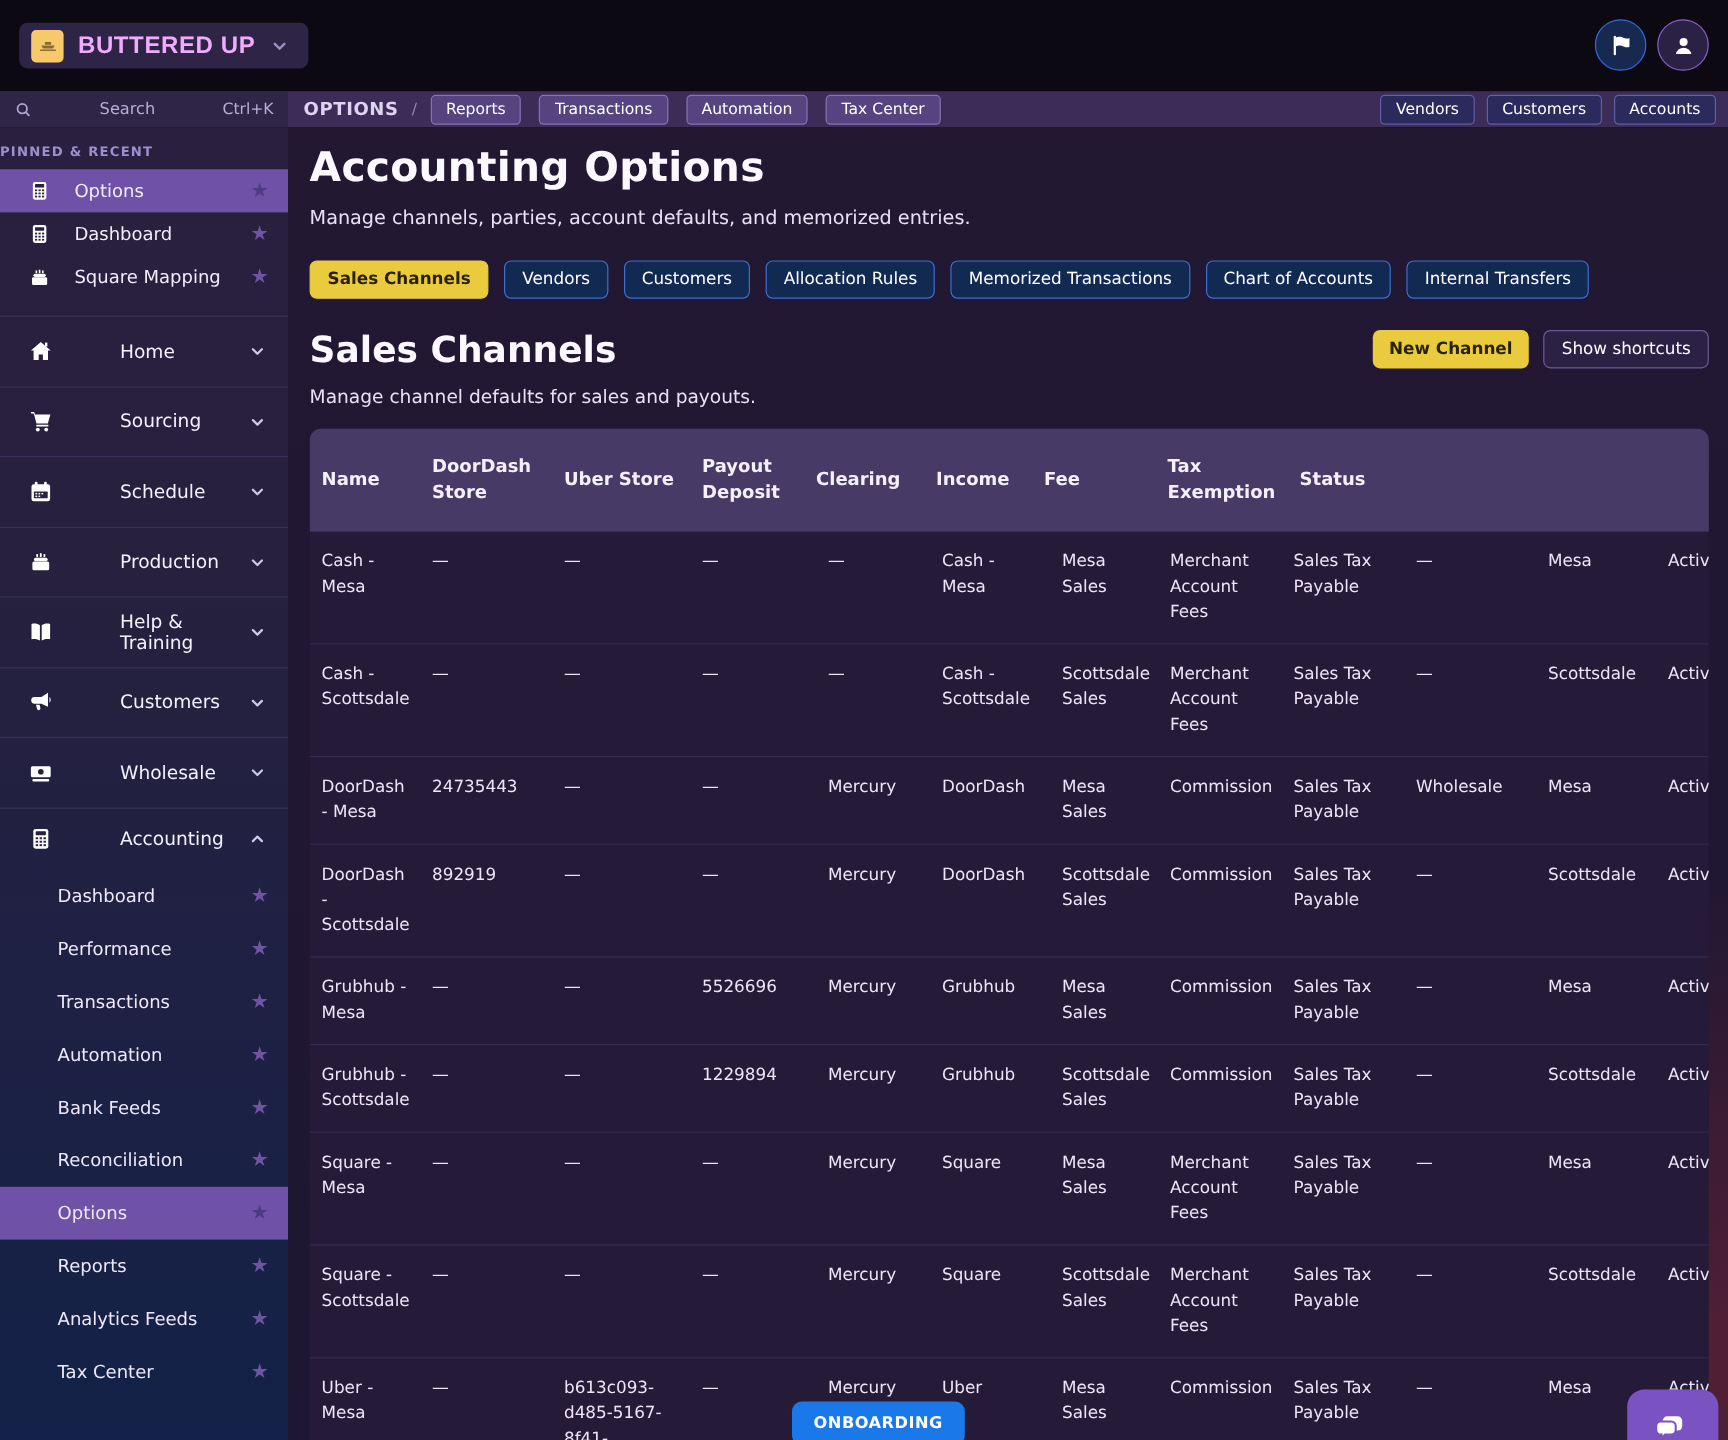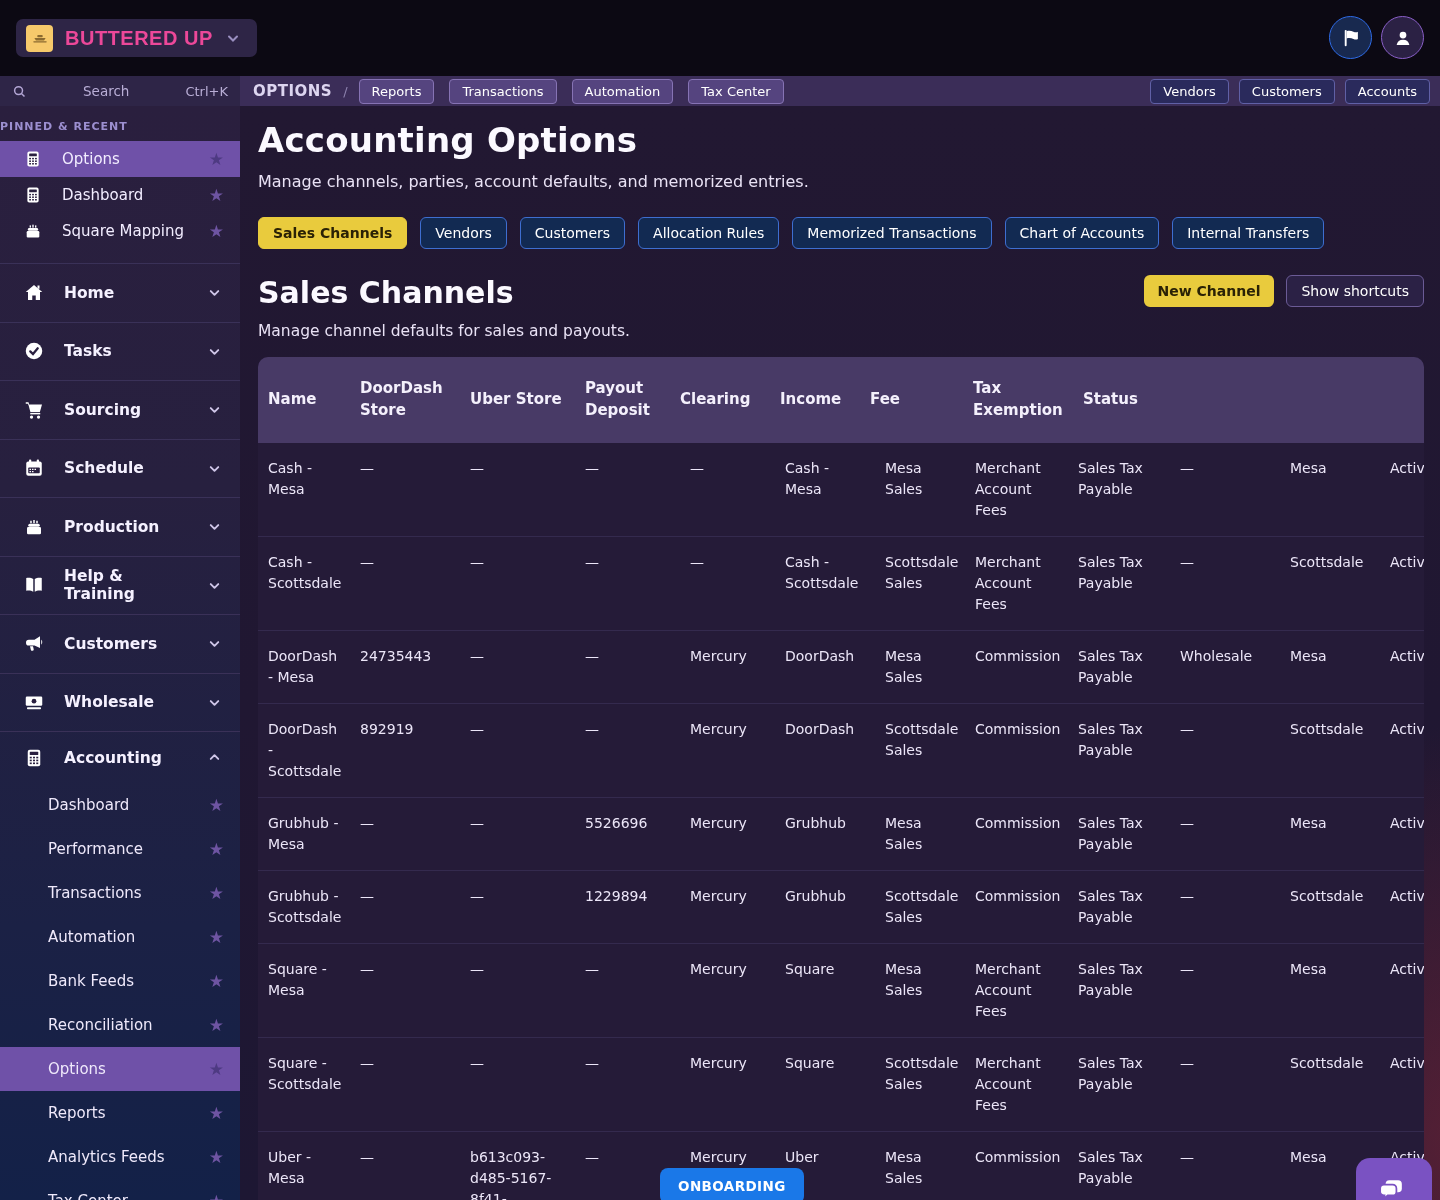--- a/index.html
+++ b/index.html
@@ -5,21 +5,21 @@
   * { margin:0; padding:0; box-sizing:border-box; }
   html,body { background:#000; }
   body { font-family:"DejaVu Sans","Liberation Sans",sans-serif; }
   .app { position:relative; width:1440px; height:1200px; overflow:hidden; background:#0c0913; color:#f0ecfa; }
 
   
   .topbar { position:absolute; top:0; left:0; width:1440px; height:76px; background:#0c0913; }
   .logo-btn { position:absolute; left:16px; top:19px; height:38px; min-width:238px; display:flex; align-items:center; gap:12px; padding:0 16px 0 10px; background:#2e2546; border:none; border-radius:7px; cursor:pointer; }
   .logo-swatch { width:27px; height:27px; border-radius:4px; background:#f6c96b; display:flex; align-items:center; justify-content:center; }
   .logo-swatch svg { width:18px; height:18px; }
-  .brand { font-size:20px; font-weight:800; letter-spacing:.5px; color:#ec4899; }
+  .brand { font-size:20px; font-weight:800; letter-spacing:.5px; color:#f0abfc; }
   .logo-chev { color:#9a8fc0; display:flex; }
   .logo-chev svg { width:16px; height:16px; }
   .circle-btn { position:absolute; top:16px; width:43px; height:43px; border-radius:50%; display:flex; align-items:center; justify-content:center; cursor:pointer; }
   .flag-btn { left:1329px; background:#18294f; border:1.5px solid #2e6be6; }
   .avatar-btn { left:1381px; background:#2b2144; border:1.5px solid #8a5fc8; }
   .circle-btn svg { width:20px; height:20px; color:#fff; }
 
   
   .navbar { position:absolute; top:76px; left:0; width:1440px; height:30px; display:flex; background:#3b2d58; }
   .searchbox { width:240px; height:30px; background:#2e2547; display:flex; align-items:center; padding:0 12px; gap:8px; cursor:pointer; }
@@ -40,21 +40,21 @@
   .side-item { position:relative; height:36px; display:flex; align-items:center; gap:18px; padding:0 16px 0 22px; cursor:pointer; color:#f2edff; font-size:15px; }
   .side-item.active { background:#6f51a8; }
   .side-item .it-icon { width:22px; display:flex; justify-content:center; color:#fff; }
   .side-item .it-icon svg { width:18px; height:18px; }
   .side-item .it-label { flex:1; }
   .side-item .star { color:#6e54a2; font-size:17px; line-height:1; cursor:pointer; }
   .side-item.active .star { color:#4e3a82; }
   .side-section { height:58.5px; display:flex; align-items:center; gap:18px; padding:0 18px 0 22px; border-top:1px solid #3a3158; cursor:pointer; }
   .side-section .it-icon { width:24px; display:flex; justify-content:center; color:#fff; }
   .side-section .it-icon svg { width:20px; height:20px; }
-  .side-section .sec-label { flex:1; font-size:15.5px; font-weight:700; color:#f5f1ff; }
+  .side-section .sec-label { flex:1; font-size:15.5px; font-weight:400; color:#f5f1ff;margin-left:36px; }
   .side-section .sec-chev { color:#cfc6e8; display:flex; }
   .side-section .sec-chev svg { width:15px; height:15px; }
   .sub-item { height:44px; display:flex; align-items:center; padding:0 16px 0 48px; font-size:15px; color:#efe9fb; cursor:pointer; }
   .sub-item.active { background:#6f51a8; }
   .sub-item .it-label { flex:1; }
   .sub-item .star { color:#6e54a2; font-size:17px; }
   .sub-item.active .star { color:#4e3a82; }
 
   
   .main { position:absolute; top:106px; left:240px; width:1200px; height:1094px; overflow:hidden; padding:14px 0 0 18px;
@@ -221,34 +221,20 @@
           </span>
           <span class="sec-label">Home</span>
           <span class="sec-chev">
             <svg viewBox="0 0 16 16" fill="none" stroke="currentColor" stroke-width="2" stroke-linecap="round" stroke-linejoin="round">
               <path d="m4 6.5 4 4 4-4"></path>
             </svg>
           </span>
         </div>
         <div class="side-section">
           <span class="it-icon">
-            <svg viewBox="0 0 16 16">
-              <circle cx="8" cy="8" r="6.6" fill="currentColor"></circle>
-              <path d="M5 8.3 7.2 10.4 11 5.8" stroke="#2a2040" stroke-width="1.8" fill="none" stroke-linecap="round"></path>
-            </svg>
-          </span>
-          <span class="sec-label">Tasks</span>
-          <span class="sec-chev">
-            <svg viewBox="0 0 16 16" fill="none" stroke="currentColor" stroke-width="2" stroke-linecap="round" stroke-linejoin="round">
-              <path d="m4 6.5 4 4 4-4"></path>
-            </svg>
-          </span>
-        </div>
-        <div class="side-section">
-          <span class="it-icon">
             <svg viewBox="0 0 16 16" fill="currentColor">
               <path d="M1.4 1.8h2.2l.5 1.8h10.3l-1.7 5.9H5.1L3.6 3.9l-.5-1H1.4Z"></path>
               <path d="M5 10.3h8v1.2H5Z"></path>
               <circle cx="6" cy="13.6" r="1.3"></circle>
               <circle cx="11.6" cy="13.6" r="1.3"></circle>
             </svg>
           </span>
           <span class="sec-label">Sourcing</span>
           <span class="sec-chev">
             <svg viewBox="0 0 16 16" fill="none" stroke="currentColor" stroke-width="2" stroke-linecap="round" stroke-linejoin="round">

